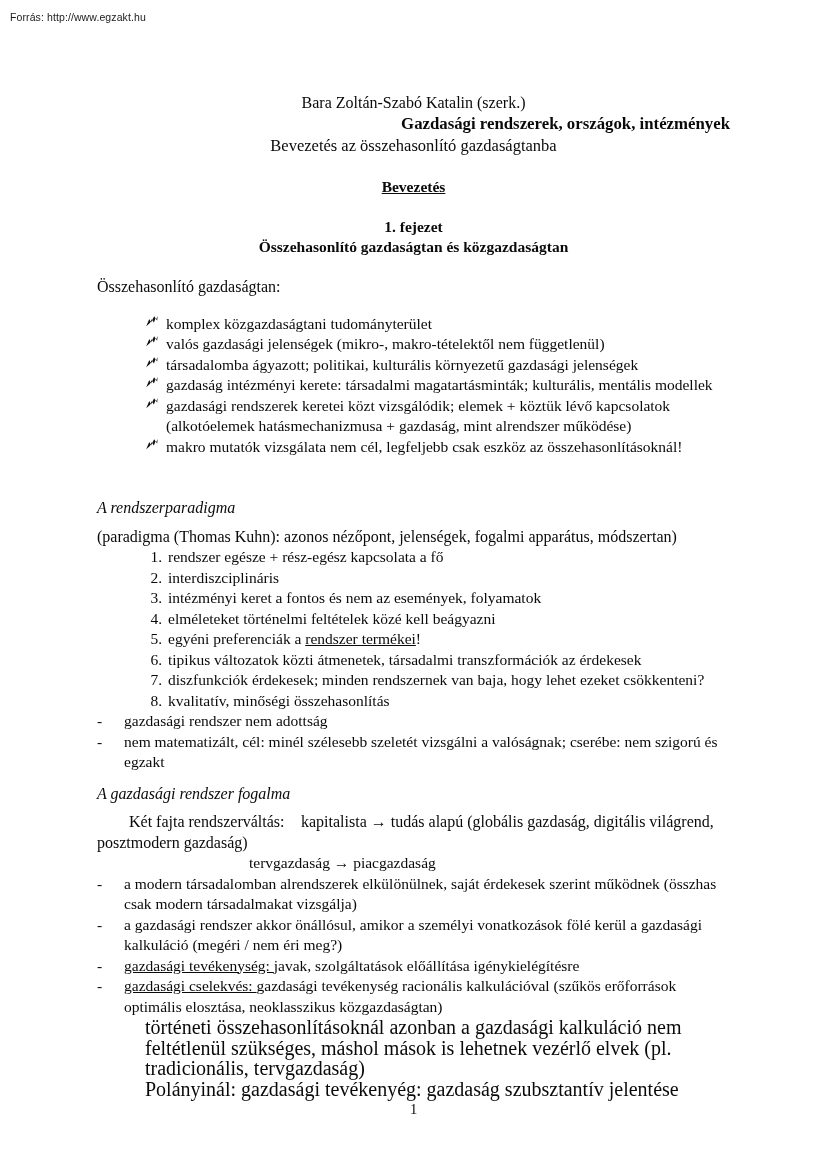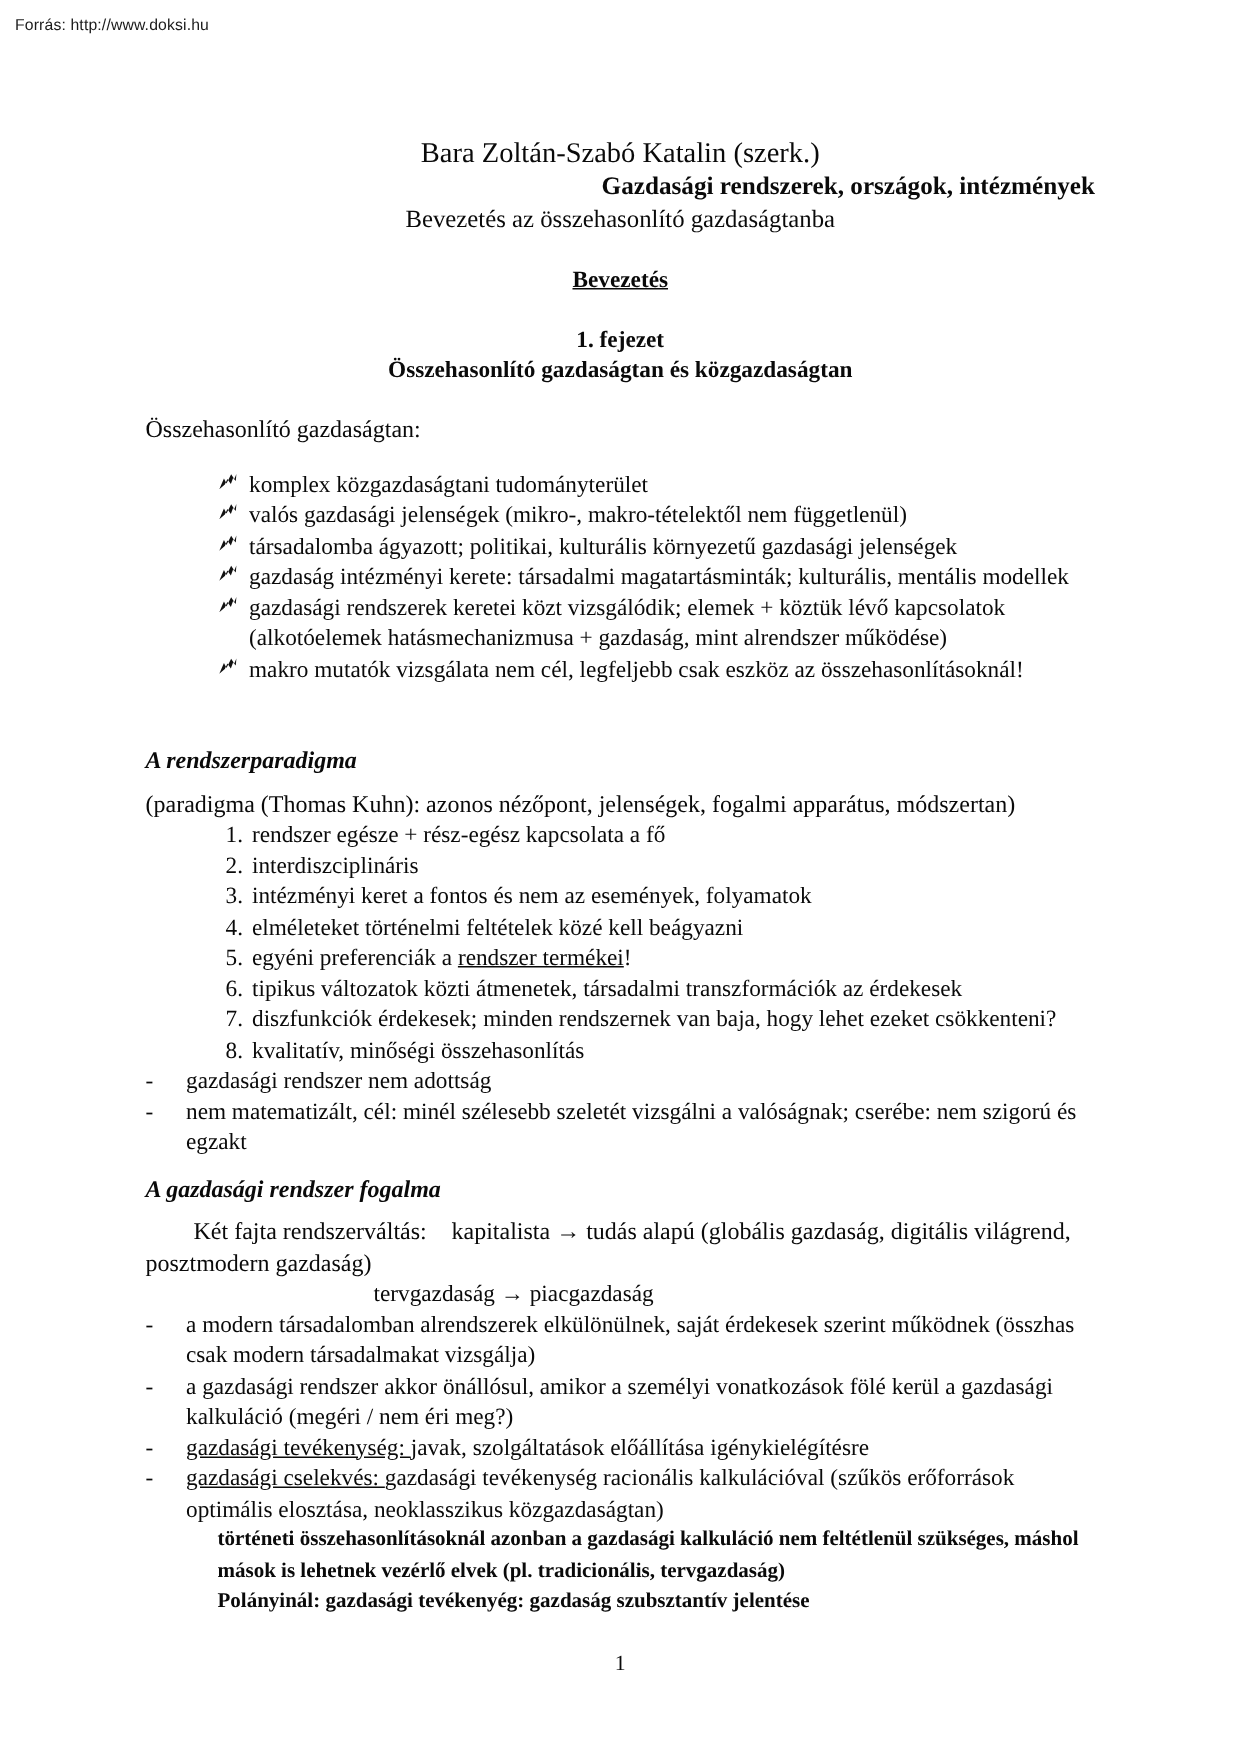--- a/index.html
+++ b/index.html
@@ -32,21 +32,21 @@
   
   .page {
     position: absolute;
     top: 92px;
     left: 97px;
     width: 633px;
   }
 
   .title-block { text-align: center; }
   .t-author {
-    font-size: 19px;
+    font-size: 16px;
     line-height: 21px;
   }
   .t-main {
     font-size: 16.8px;
     font-weight: bold;
     line-height: 22px;
     text-align: right;
   }
   .t-sub {
     font-size: 16.5px;
@@ -64,21 +64,21 @@
   .spacer-20 { height: 20px; }
   .spacer-14 { height: 14px; }
   .spacer-11 { height: 11px; }
   .spacer-8  { height: 8px; }
 
   .para {
     font-size: 16px;
     line-height: 20.5px;
     text-align: left;
   }
-  .para.ital { font-style: italic; font-weight: bold; }
+  .para.ital { font-style: italic; }
 
   .u { text-decoration: underline; }
 
   
   ul.arrow-list {
     list-style: none;
     margin: 16px;
     padding: 0;
   }
   ul.arrow-list > li {
@@ -137,42 +137,41 @@
     top: 0;
     font-size: 15.5px;
   }
 
   .indent-center {
     font-size: 15.5px;
     line-height: 20.5px;
     padding-left: 152px;
   }
   .indent-block {
-    font-size: 14px;
+    font-size: 20px;
     line-height: 20.5px;
     padding-left: 48px;
-    font-weight: bold;
   }
   .tabbed-label { display: inline-block; min-width: 172px; margin-left: 32px; }
 
   
   .page-number {
     position: absolute;
     top: 1101px;
     left: 0;
     width: 827px;
     text-align: center;
     font-size: 14.5px;
     font-family: "Liberation Serif", "DejaVu Serif", serif;
   }
 </style>
 </head>
 <body>
 
-<div class="page-header">Forrás: http://www.doksi.hu</div>
+<div class="page-header">Forrás: http://www.egzakt.hu</div>
 
 <div class="page">
 
   <div class="title-block">
     <div class="t-author">Bara Zoltán-Szabó Katalin (szerk.)</div>
     <div class="t-main">Gazdasági rendszerek, országok, intézmények</div>
     <div class="t-sub">Bevezetés az összehasonlító gazdaságtanba</div>
   </div>
 
   <div class="spacer-20"></div>

